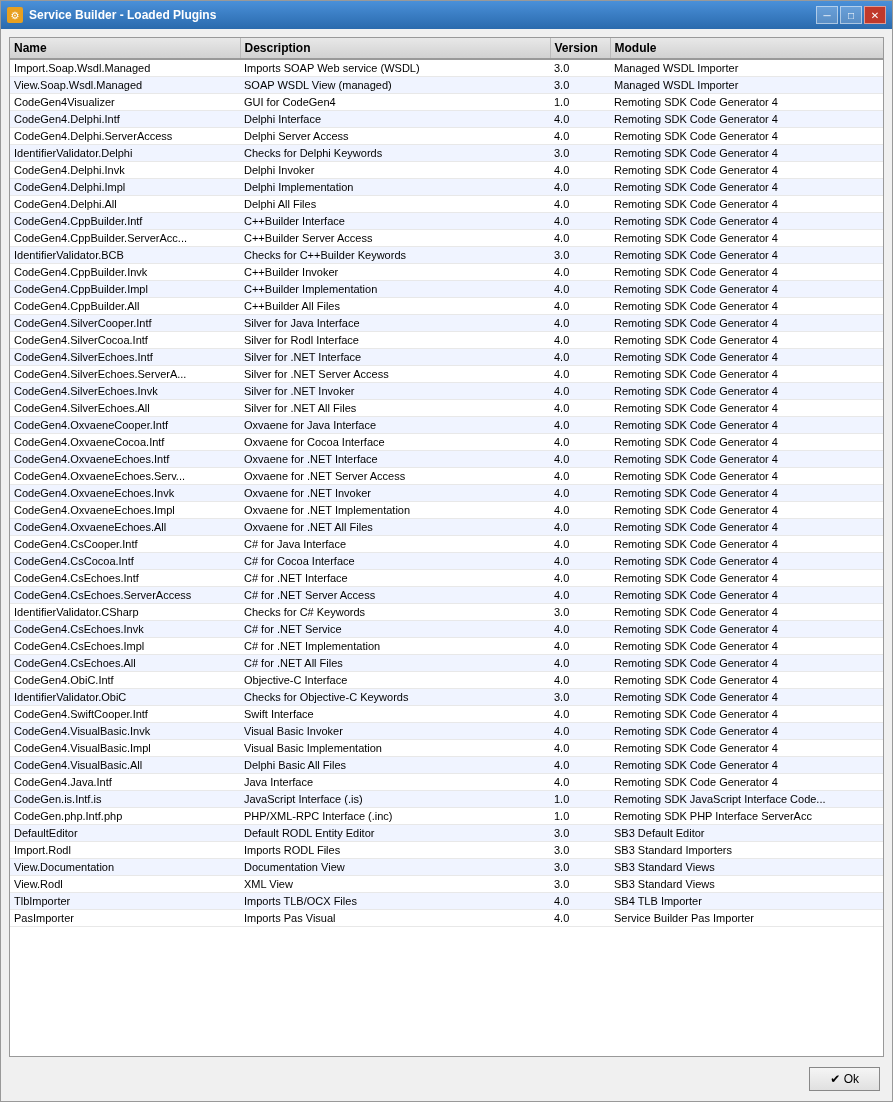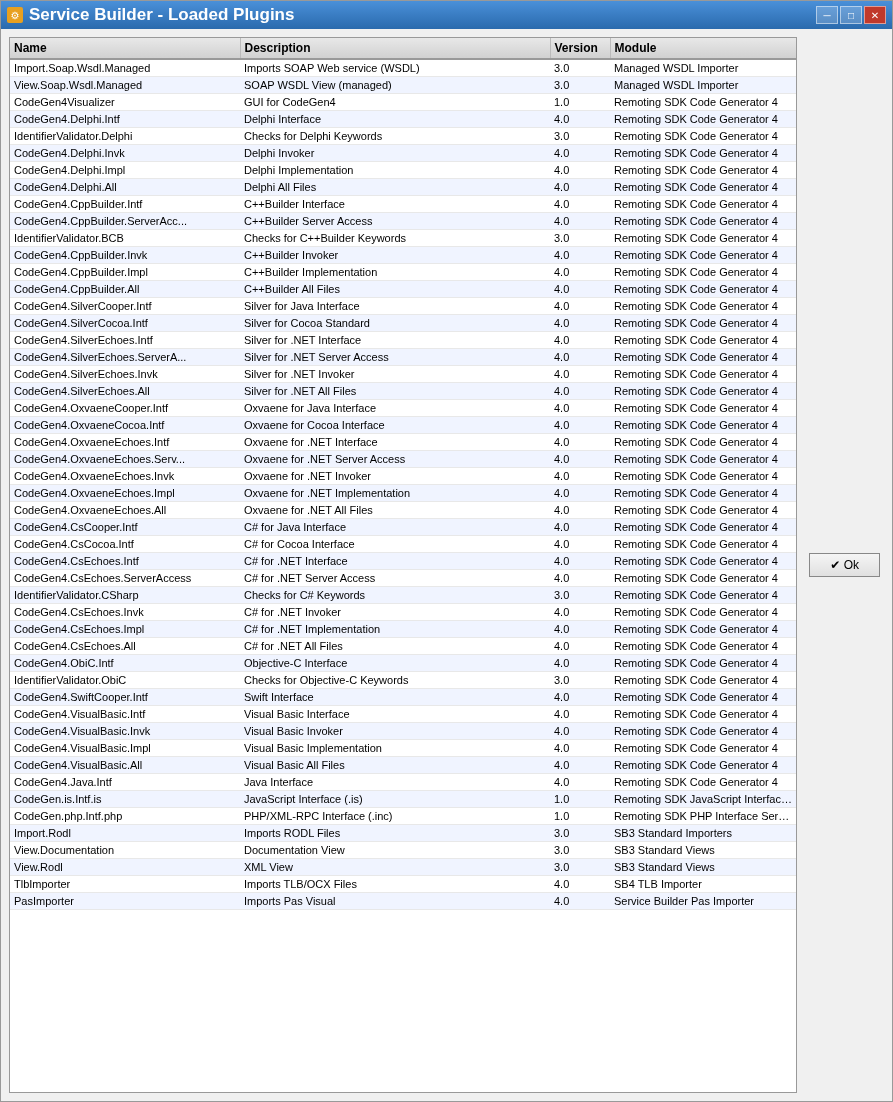--- a/index.html
+++ b/index.html
@@ -37,21 +37,21 @@
       height: 16px;
       background: #e8a020;
       border-radius: 2px;
       display: flex;
       align-items: center;
       justify-content: center;
       font-size: 10px;
       color: white;
     }
     .title-text {
-      font-size: 17px;
+      font-size: 12px;
       font-weight: bold;
     }
     .title-bar-controls {
       display: flex;
       gap: 2px;
     }
     .title-btn {
       width: 22px;
       height: 18px;
       border: 1px solid rgba(255,255,255,0.5);
@@ -60,21 +60,21 @@
       cursor: pointer;
       display: flex;
       align-items: center;
       justify-content: center;
       font-size: 10px;
     }
     .title-btn.close { background: #c0392b; }
     .content {
       flex: 1;
       display: flex;
-      flex-direction: row;
+      flex-direction: column;
       padding: 8px;
       gap: 8px;
       overflow: hidden;
     }
     .table-container {
       flex: 1;
       border: 1px solid #999;
       background: white;
       overflow-y: auto;
       overflow-x: hidden;
@@ -187,20 +187,26 @@
               <td class="col-ver">1.0</td>
               <td class="col-mod">Remoting SDK Code Generator 4</td>
             </tr>
             <tr>
               <td class="col-name">CodeGen4.Delphi.Intf</td>
               <td class="col-desc">Delphi Interface</td>
               <td class="col-ver">4.0</td>
               <td class="col-mod">Remoting SDK Code Generator 4</td>
             </tr>
             <tr>
+              <td class="col-name">CodeGen4.Delphi.ServerAccess</td>
+              <td class="col-desc">Delphi Server Access</td>
+              <td class="col-ver">4.0</td>
+              <td class="col-mod">Remoting SDK Code Generator 4</td>
+            </tr>
+            <tr>
               <td class="col-name">IdentifierValidator.Delphi</td>
               <td class="col-desc">Checks for Delphi Keywords</td>
               <td class="col-ver">3.0</td>
               <td class="col-mod">Remoting SDK Code Generator 4</td>
             </tr>
             <tr>
               <td class="col-name">CodeGen4.Delphi.Invk</td>
               <td class="col-desc">Delphi Invoker</td>
               <td class="col-ver">4.0</td>
               <td class="col-mod">Remoting SDK Code Generator 4</td>
@@ -254,21 +260,21 @@
               <td class="col-mod">Remoting SDK Code Generator 4</td>
             </tr>
             <tr>
               <td class="col-name">CodeGen4.SilverCooper.Intf</td>
               <td class="col-desc">Silver for Java Interface</td>
               <td class="col-ver">4.0</td>
               <td class="col-mod">Remoting SDK Code Generator 4</td>
             </tr>
             <tr>
               <td class="col-name">CodeGen4.SilverCocoa.Intf</td>
-              <td class="col-desc">Silver for Cocoa Standard</td>
+              <td class="col-desc">Silver for Rodl Interface</td>
               <td class="col-ver">4.0</td>
               <td class="col-mod">Remoting SDK Code Generator 4</td>
             </tr>
             <tr>
               <td class="col-name">CodeGen4.SilverEchoes.Intf</td>
               <td class="col-desc">Silver for .NET Interface</td>
               <td class="col-ver">4.0</td>
               <td class="col-mod">Remoting SDK Code Generator 4</td>
             </tr>
             <tr>
@@ -356,21 +362,21 @@
               <td class="col-mod">Remoting SDK Code Generator 4</td>
             </tr>
             <tr>
               <td class="col-name">IdentifierValidator.CSharp</td>
               <td class="col-desc">Checks for C# Keywords</td>
               <td class="col-ver">3.0</td>
               <td class="col-mod">Remoting SDK Code Generator 4</td>
             </tr>
             <tr>
               <td class="col-name">CodeGen4.CsEchoes.Invk</td>
-              <td class="col-desc">C# for .NET Invoker</td>
+              <td class="col-desc">C# for .NET Service</td>
               <td class="col-ver">4.0</td>
               <td class="col-mod">Remoting SDK Code Generator 4</td>
             </tr>
             <tr>
               <td class="col-name">CodeGen4.CsEchoes.Impl</td>
               <td class="col-desc">C# for .NET Implementation</td>
               <td class="col-ver">4.0</td>
               <td class="col-mod">Remoting SDK Code Generator 4</td>
             </tr>
             <tr>
@@ -391,60 +397,60 @@
               <td class="col-ver">3.0</td>
               <td class="col-mod">Remoting SDK Code Generator 4</td>
             </tr>
             <tr>
               <td class="col-name">CodeGen4.SwiftCooper.Intf</td>
               <td class="col-desc">Swift Interface</td>
               <td class="col-ver">4.0</td>
               <td class="col-mod">Remoting SDK Code Generator 4</td>
             </tr>
             <tr>
-              <td class="col-name">CodeGen4.VisualBasic.Intf</td>
-              <td class="col-desc">Visual Basic Interface</td>
-              <td class="col-ver">4.0</td>
-              <td class="col-mod">Remoting SDK Code Generator 4</td>
-            </tr>
-            <tr>
               <td class="col-name">CodeGen4.VisualBasic.Invk</td>
               <td class="col-desc">Visual Basic Invoker</td>
               <td class="col-ver">4.0</td>
               <td class="col-mod">Remoting SDK Code Generator 4</td>
             </tr>
             <tr>
               <td class="col-name">CodeGen4.VisualBasic.Impl</td>
               <td class="col-desc">Visual Basic Implementation</td>
               <td class="col-ver">4.0</td>
               <td class="col-mod">Remoting SDK Code Generator 4</td>
             </tr>
             <tr>
               <td class="col-name">CodeGen4.VisualBasic.All</td>
-              <td class="col-desc">Visual Basic All Files</td>
+              <td class="col-desc">Delphi Basic All Files</td>
               <td class="col-ver">4.0</td>
               <td class="col-mod">Remoting SDK Code Generator 4</td>
             </tr>
             <tr>
               <td class="col-name">CodeGen4.Java.Intf</td>
               <td class="col-desc">Java Interface</td>
               <td class="col-ver">4.0</td>
               <td class="col-mod">Remoting SDK Code Generator 4</td>
             </tr>
             <tr>
               <td class="col-name">CodeGen.is.Intf.is</td>
               <td class="col-desc">JavaScript Interface (.is)</td>
               <td class="col-ver">1.0</td>
               <td class="col-mod">Remoting SDK JavaScript Interface Code...</td>
             </tr>
             <tr>
               <td class="col-name">CodeGen.php.Intf.php</td>
               <td class="col-desc">PHP/XML-RPC Interface (.inc)</td>
               <td class="col-ver">1.0</td>
               <td class="col-mod">Remoting SDK PHP Interface ServerAcc</td>
+            </tr>
+            <tr>
+              <td class="col-name">DefaultEditor</td>
+              <td class="col-desc">Default RODL Entity Editor</td>
+              <td class="col-ver">3.0</td>
+              <td class="col-mod">SB3 Default Editor</td>
             </tr>
             <tr>
               <td class="col-name">Import.Rodl</td>
               <td class="col-desc">Imports RODL Files</td>
               <td class="col-ver">3.0</td>
               <td class="col-mod">SB3 Standard Importers</td>
             </tr>
             <tr>
               <td class="col-name">View.Documentation</td>
               <td class="col-desc">Documentation View</td>

